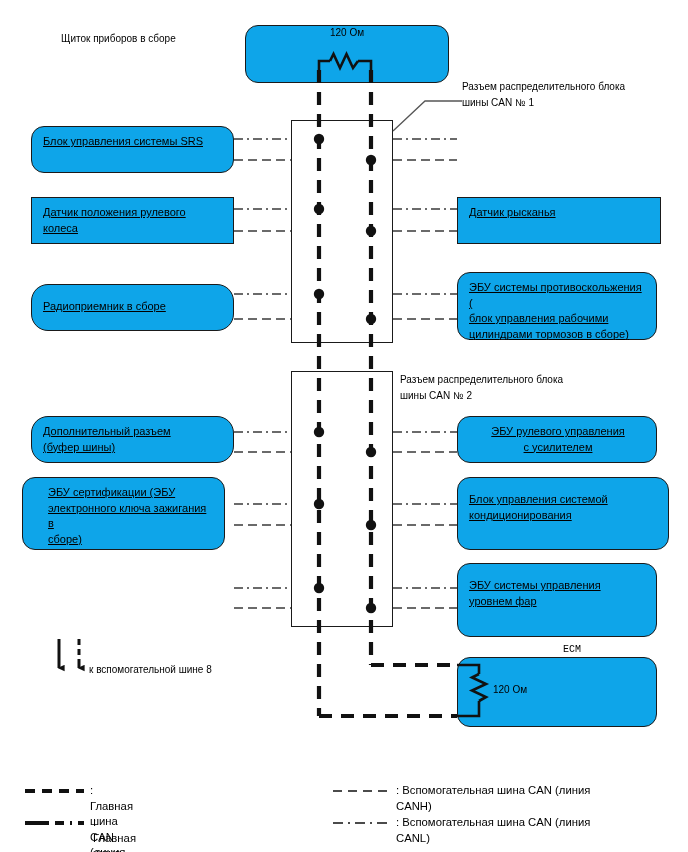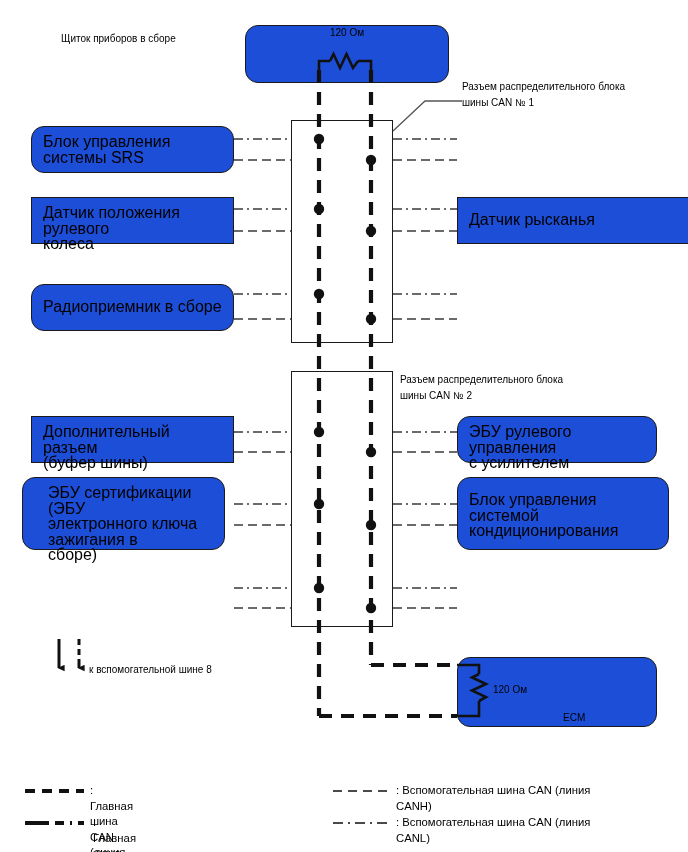--- a/index.html
+++ b/index.html
@@ -5,23 +5,24 @@
   html,body{margin:0;padding:0;background:#ffffff;}
   body{
     width:688px;height:852px;position:relative;overflow:hidden;
     font-family:"Liberation Sans","DejaVu Sans",sans-serif;
     color:#000000;
   }
   #canvas{position:absolute;left:0;top:0;width:688px;height:852px;}
   svg#wires{position:absolute;left:0;top:0;width:688px;height:852px;pointer-events:none;}
 
   .node{
-    position:absolute;border:1.2px solid #1a1a1a;background:#1d4ed8;
-    box-sizing:border-box;font-size:16px;line-height:15.5px;
+    position:absolute;border:1.2px solid #1a1a1a;background:#0ea5e9;
+    box-sizing:border-box;font-size:11px;line-height:15.5px;
     padding:7px 9px 0 11px;
+    text-decoration:underline;
   }
   .node.round{border-radius:13px;}
   .node .txt{white-space:pre-line;}
 
   .plain{
     position:absolute;font-size:10px;line-height:15.5px;
     white-space:pre-line;color:#000;
   }
 
   .connbox{
@@ -54,58 +55,67 @@
 
   <div class="node round" style="left:31px;top:126px;width:203px;height:47px;">
     <div class="txt">Блок управления системы SRS</div>
   </div>
 
   <div class="node" style="left:31px;top:197px;width:203px;height:47px;">
     <div class="txt">Датчик положения рулевого
 колеса</div>
   </div>
 
-  <div class="node round" style="left:31px;top:284px;width:203px;height:47px;padding-top:14px;">
+  <div class="node round" style="left:31px;top:284px;width:203px;height:47px;padding-top:14px;border-radius:17px;">
     <div class="txt">Радиоприемник в сборе</div>
   </div>
 
-  <div class="node" style="left:31px;top:416px;width:203px;height:47px;">
+  <div class="node" style="left:31px;top:416px;width:203px;height:47px;border-radius:17px;">
     <div class="txt">Дополнительный разъем
 (буфер шины)</div>
   </div>
 
   <div class="node round" style="left:22px;top:477px;width:203px;height:73px;padding-left:25px;">
     <div class="txt">ЭБУ сертификации (ЭБУ
 электронного ключа зажигания в
 сборе)</div>
   </div>
 
 
   <div class="plain" style="left:89px;top:662px;">к вспомогательной шине 8</div>
 
 
-  <div class="node" style="left:457px;top:197px;width:232px;height:47px;padding-top:14px;">
+  <div class="node" style="left:457px;top:197px;width:204px;height:47px;padding-top:7px;">
     <div class="txt">Датчик рысканья</div>
   </div>
 
-
-  <div class="node round" style="left:457px;top:416px;width:200px;height:47px;">
+  <div class="node round" style="left:457px;top:272px;width:200px;height:68px;">
+    <div class="txt">ЭБУ системы противоскольжения (
+блок управления рабочими
+цилиндрами тормозов в сборе)</div>
+  </div>
+
+  <div class="node round" style="left:457px;top:416px;width:200px;height:47px;text-align:center;">
     <div class="txt">ЭБУ рулевого управления
 с усилителем</div>
   </div>
 
   <div class="node round" style="left:457px;top:477px;width:212px;height:73px;padding-top:14px;">
     <div class="txt">Блок управления системой
 кондиционирования</div>
   </div>
 
+  <div class="node round" style="left:457px;top:563px;width:200px;height:74px;padding-top:14px;">
+    <div class="txt">ЭБУ системы управления
+уровнем фар</div>
+  </div>
 
   <div class="node round" style="left:457px;top:657px;width:200px;height:70px;padding:0;"></div>
   <div class="plain" style="left:493px;top:682px;">120 Ом</div>
-  <div class="plain" style="left:563px;top:710px;">ECM</div>
+  <div class="plain" style="left:563px;top:642px;font-family:Liberation Mono, monospace;">ECM</div>
 
 </div>
 
 <svg id="wires" viewBox="0 0 688 852">
   <defs>
     <marker id="arrowhead" markerWidth="7" markerHeight="7" refX="3.2" refY="5.6" orient="auto" markerUnits="userSpaceOnUse">
       <path d="M0,0 L6.4,0 L3.2,7 Z" fill="#111"></path>
     </marker>
   </defs>
 

